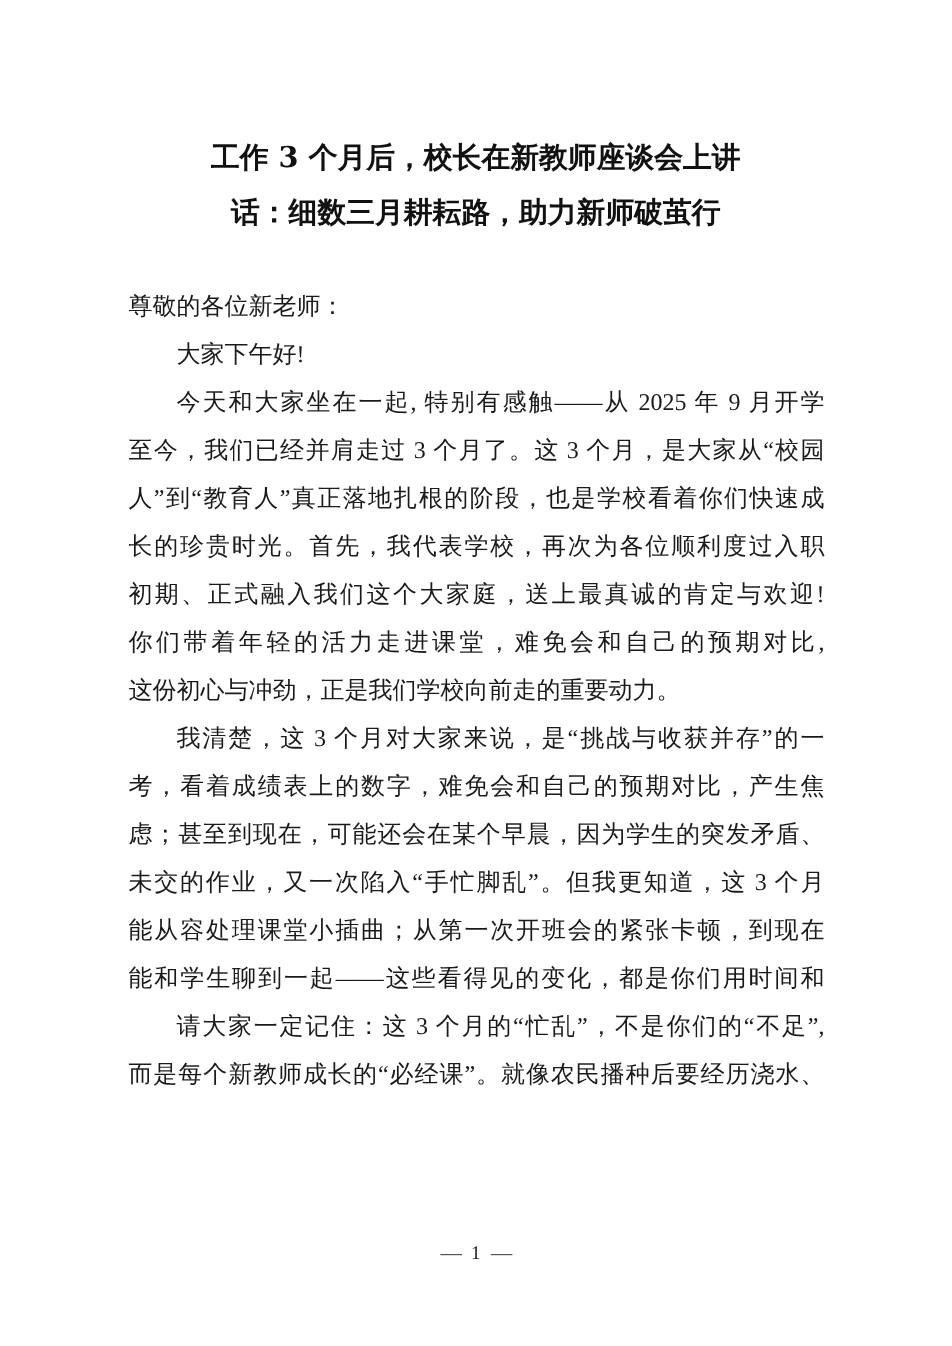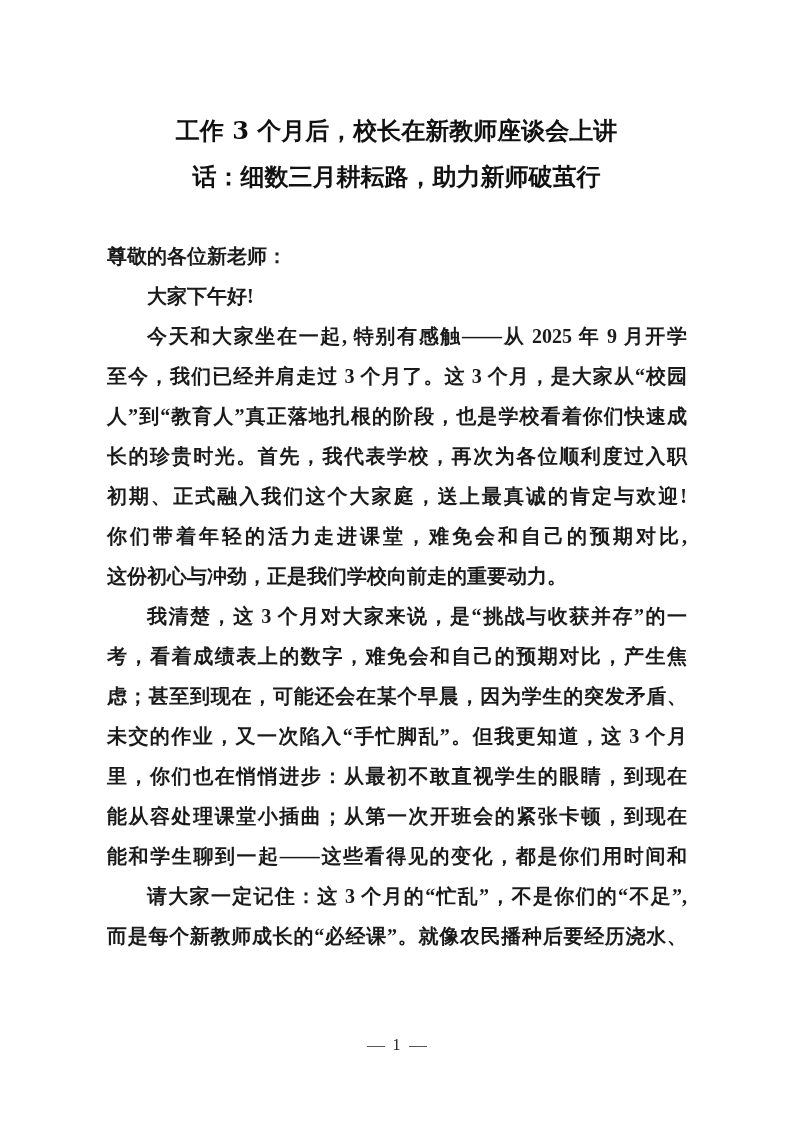--- a/index.html
+++ b/index.html
@@ -8,21 +8,21 @@
     .title {
       position: absolute; left: 100px; width: 593px; top: 108px;
       font-family: "DejaVu Serif", "Liberation Serif", serif;
       font-weight: bold; font-size: 24px; color: #111;
       text-align: center; line-height: 46px; letter-spacing: 0px;
     }
     .title .tline { display: block; white-space: nowrap; }
     .body {
       position: absolute; left: 107px; top: 236px; width: 580px;
       font-family: "Liberation Serif", "DejaVu Serif", serif;
-      font-size: 20px; color: #1a1a1a; font-weight: bold;
+      font-size: 20px; color: #1a1a1a;
     }
     .line {
       display: block; height: 40px; line-height: 40px; white-space: nowrap;
       text-align: justify; text-align-last: justify; width: 580px;
     }
     .line.last { text-align-last: left; }
     .line.indent { padding-left: 40px; width: 540px; }
     .footer {
       position: absolute; left: 0; width: 793px; top: 1036px;
       text-align: center; font-family: "Liberation Serif", serif;
@@ -49,21 +49,20 @@
     <span class="line">人”到“教育人”真正落地扎根的阶段，也是学校看着你们快速成</span>
     <span class="line">长的珍贵时光。首先，我代表学校，再次为各位顺利度过入职</span>
     <span class="line">初期、正式融入我们这个大家庭，送上最真诚的肯定与欢迎!</span>
     <span class="line">你们带着年轻的活力走进课堂，难免会和自己的预期对比,</span>
     <span class="line last">这份初心与冲劲，正是我们学校向前走的重要动力。</span>
 
     <span class="line indent">我清楚，这 3 个月对大家来说，是“挑战与收获并存”的一</span>
     <span class="line">考，看着成绩表上的数字，难免会和自己的预期对比，产生焦</span>
     <span class="line">虑；甚至到现在，可能还会在某个早晨，因为学生的突发矛盾、</span>
     <span class="line">未交的作业，又一次陷入“手忙脚乱”。但我更知道，这 3 个月</span>
-    <span class="line">里，你们也在悄悄进步：从最初不敢直视学生的眼睛，到现在</span>
     <span class="line">能从容处理课堂小插曲；从第一次开班会的紧张卡顿，到现在</span>
     <span class="line">能和学生聊到一起——这些看得见的变化，都是你们用时间和</span>
 
     <span class="line indent">请大家一定记住：这 3 个月的“忙乱”，不是你们的“不足”,</span>
     <span class="line">而是每个新教师成长的“必经课”。就像农民播种后要经历浇水、</span>
   </div>
 
   <div class="footer">
     <span class="dash"></span><span>1</span><span class="dash"></span>
   </div>

